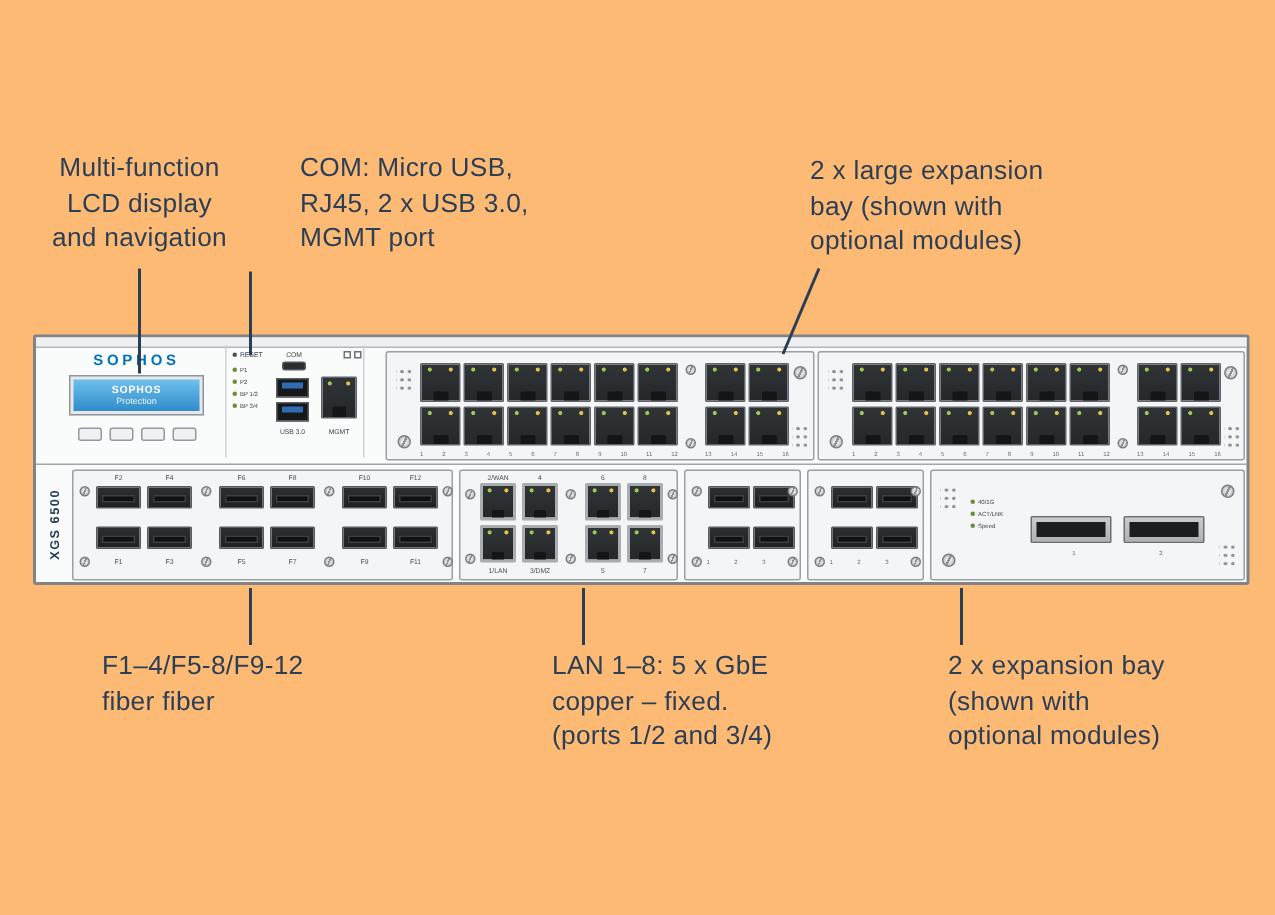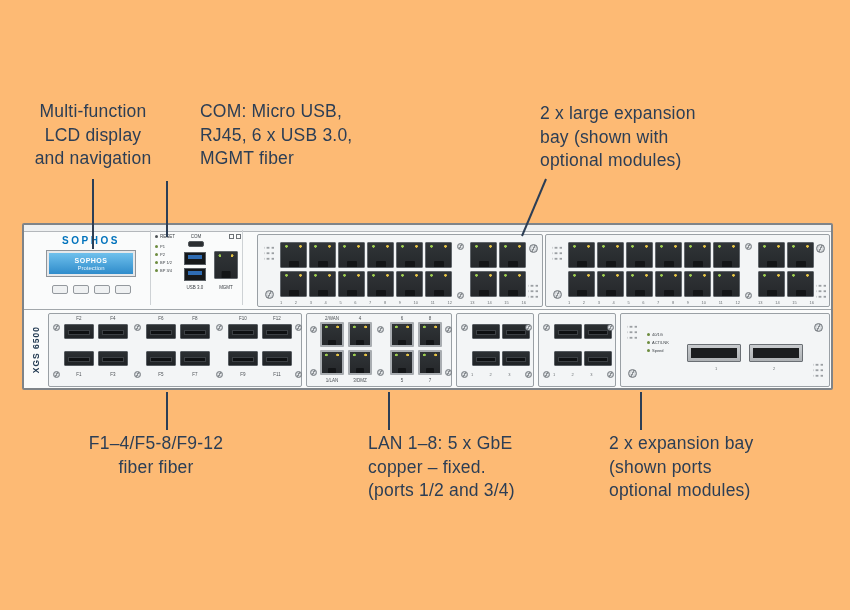--- a/index.html
+++ b/index.html
@@ -4,23 +4,23 @@
 <style>
   *{margin:0;padding:0;box-sizing:border-box}
   body{background:#ffffff}
   #canvas{position:relative;width:850px;height:610px;background:#fdba74;font-family:"Liberation Sans",sans-serif;overflow:hidden}
 
   
   .ann{position:absolute;color:#2c3e55;font-size:17.5px;line-height:23.5px;font-weight:500;letter-spacing:.2px}
   #ann-lcd{left:13px;top:100px;width:160px;text-align:center}
   #ann-com{left:200px;top:100px;width:215px}
   #ann-large{left:540px;top:102px;width:225px}
-  #ann-fiber{left:46px;top:432px;width:220px;text-align:center}
+  #ann-fiber{left:68px;top:432px;width:220px;text-align:left}
   #ann-lan{left:368px;top:432px;width:235px}
-  #ann-exp{left:609px;top:432px;width:215px}
+  #ann-exp{left:632px;top:432px;width:215px}
 
   #callouts{position:absolute;left:0;top:0;pointer-events:none;z-index:5}
   .cl{stroke:#2c3e55;stroke-width:2}
 
   
   #chassis{position:absolute;left:22px;top:223px;width:811px;height:167px;background:#fafbfb;border:2px solid #7f8489;border-radius:2px}
   #top-band{position:absolute;left:0;top:0;width:100%;height:7px;background:#eef0f1;border-bottom:1px solid #b3b7bb}
   #row-divider{position:absolute;left:0;top:84px;width:100%;height:1px;background:#a2a7ab}
   .vsep{position:absolute;top:5px;height:75px;width:1px;background:#ced2d5}
 
@@ -97,40 +97,40 @@
 
 <div id="canvas">
 
   <div class="ann" id="ann-lcd">
       <div>Multi-function</div>
       <div>LCD display</div>
       <div>and navigation</div>
     </div>
   <div class="ann" id="ann-com">
       <div>COM: Micro USB,</div>
-      <div>RJ45, 6 x USB 3.0,</div>
-      <div>MGMT fiber</div>
+      <div>RJ45, 2 x USB 3.0,</div>
+      <div>MGMT port</div>
     </div>
   <div class="ann" id="ann-large">
       <div>2 x large expansion</div>
       <div>bay (shown with</div>
       <div>optional modules)</div>
     </div>
   <div class="ann" id="ann-fiber">
       <div>F1–4/F5-8/F9-12</div>
       <div>fiber fiber</div>
     </div>
   <div class="ann" id="ann-lan">
       <div>LAN 1–8: 5 x GbE</div>
       <div>copper – fixed.</div>
       <div>(ports 1/2 and 3/4)</div>
     </div>
   <div class="ann" id="ann-exp">
       <div>2 x expansion bay</div>
-      <div>(shown ports</div>
+      <div>(shown with</div>
       <div>optional modules)</div>
     </div>
 
   <svg id="callouts" width="850" height="610">
     <line class="cl" x1="93" y1="179" x2="93" y2="249"></line>
     <line class="cl" x1="167" y1="181" x2="167" y2="237"></line>
     <line class="cl" x1="546" y1="179" x2="522" y2="236"></line>
     <line class="cl" x1="167" y1="392" x2="167" y2="430"></line>
     <line class="cl" x1="389" y1="392" x2="389" y2="430"></line>
     <line class="cl" x1="641" y1="392" x2="641" y2="430"></line>

